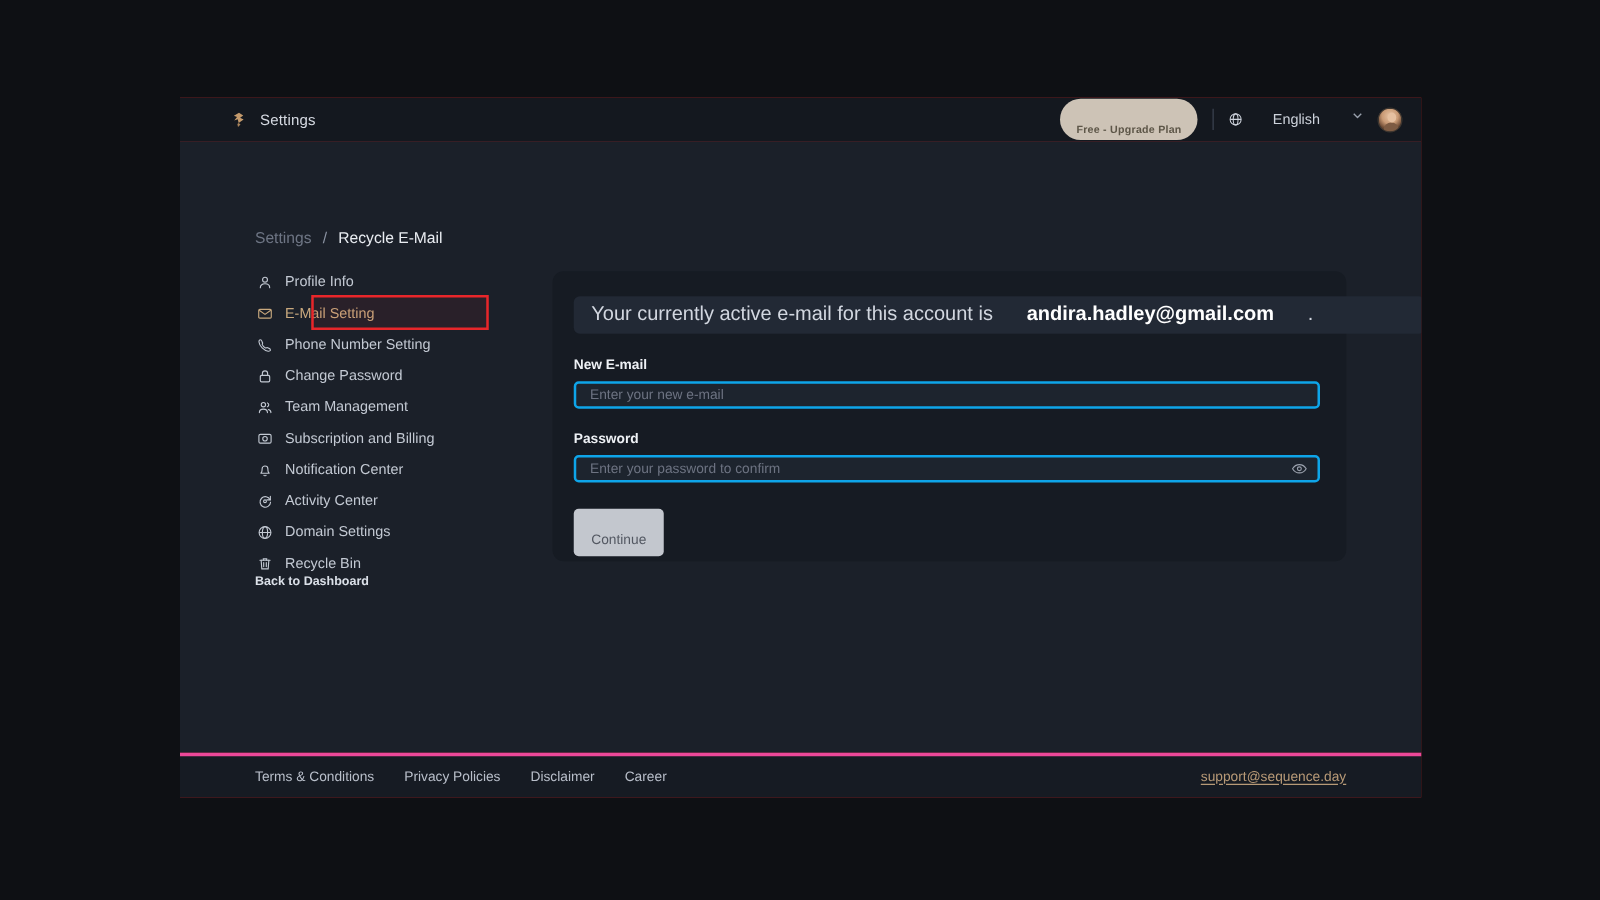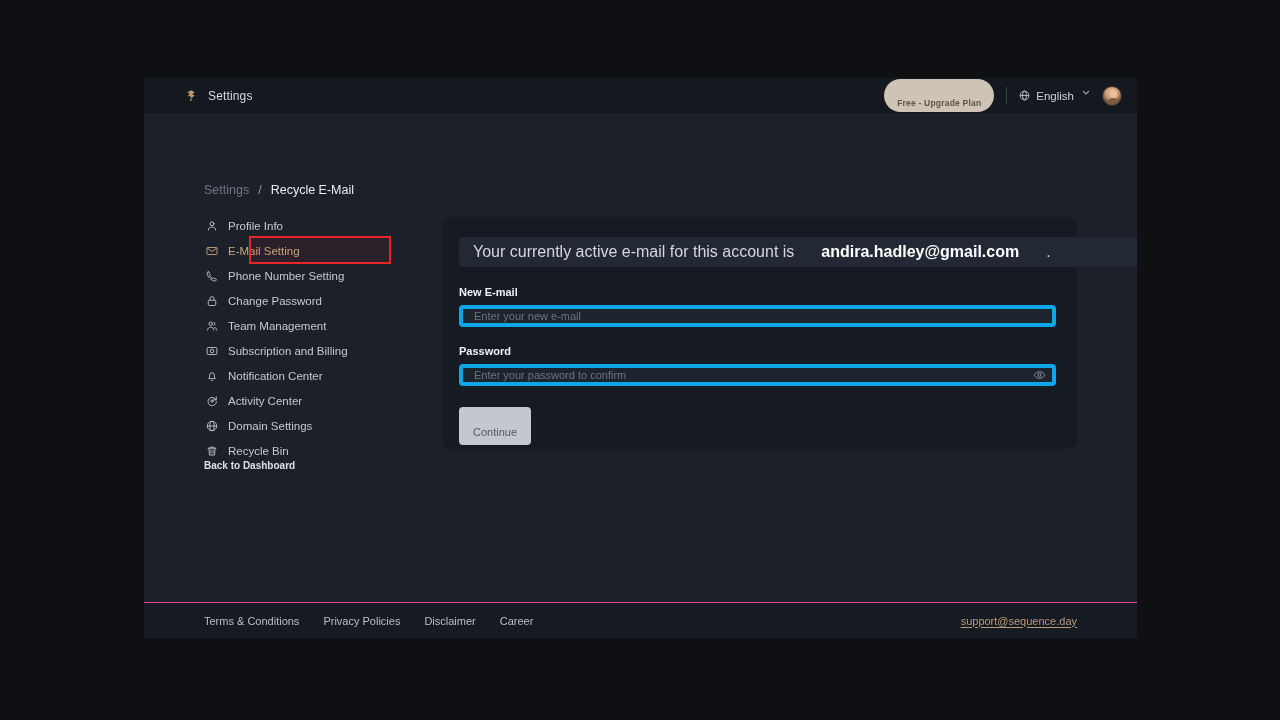--- a/index.html
+++ b/index.html
@@ -40,21 +40,21 @@
     font-size:8.5px;
     font-weight:700;
     letter-spacing:.2px;
     padding:20px 13px 5px;
     border-radius:999px;
     line-height:1;
     white-space:nowrap;
   }
   .vdivider{ width:1px; height:17px; background:#3a4150; }
   .lang-select{
-    display:flex; gap:6px;
+    display:flex; gap:24px;
     color:#cdd2db; font-size:11.5px;
   }
   .lang-select svg{ display:block; }
   .chev{ margin-left:2px; }
   .avatar{
     width:20px; height:20px; border-radius:50%;
     background:radial-gradient(circle at 50% 32%, #e8c3a3 0%, #c99a75 42%, #6e4b35 70%, #3b2a20 100%);
     border:1px solid #3d3630;
     overflow:hidden; position:relative;
     flex:0 0 20px;
@@ -141,21 +141,21 @@
   #info-banner b{ color:#ffffff; font-weight:700; }
 
   .field-group{ position:absolute; left:17px; width:597px; }
   .field-label{
     color:#eef1f5; font-size:11px; font-weight:700;
     margin-bottom:7px; display:block;
   }
   .field-input{
     width:100%; height:22px;
     background:#1d242e;
-    border:4px solid #0ea5e9;
+    border:2px solid #0ea5e9;
     border-radius:4px;
     color:#d0d5dd; font-size:11px;
     font-family:"Liberation Sans", sans-serif;
     padding:0 11px;
     outline:none;
     display:block;
   }
   .field-input::placeholder{ color:#6d7embed; }
   .field-input::placeholder{ color:#6d7382; }
   .input-wrap{ position:relative; }
@@ -175,21 +175,21 @@
     padding:20px 14px 7px;
     line-height:1;
   }
 
   
   #footer{
     height:36px; flex:0 0 36px;
     background:#161b23;
     display:flex; align-items:center;
     padding:0 60px;
-    border-top:1px solid #ec4899;
+    border-top:3px solid #ec4899;
   }
   #footer-links{ display:flex; gap:24px; }
   #footer-links span{ color:#b9bfca; font-size:11px; }
   #support-link{
     margin-left:auto;
     color:#b89a77; font-size:11px;
     text-decoration:underline;
     text-underline-offset:2px;
   }
 </style>

